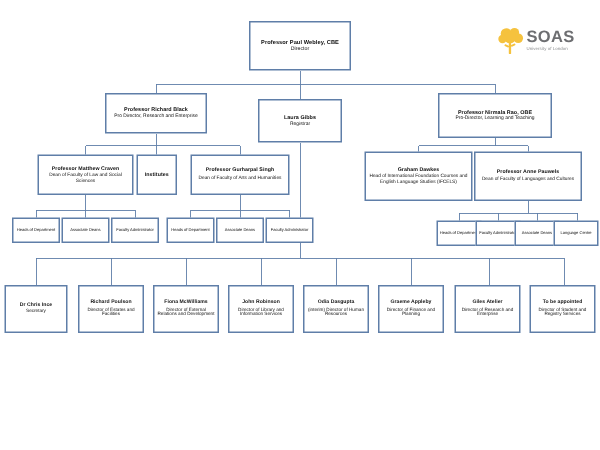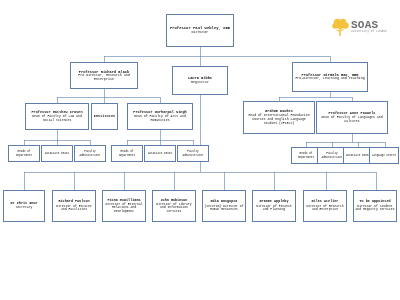--- a/index.html
+++ b/index.html
@@ -14,21 +14,20 @@
     overflow: hidden;
     font-family: "Liberation Sans", sans-serif;
     color: #111111;
     position: relative;
   }
   #chart-root {
     position: absolute;
     inset: 0;
     width: 400px;
     height: 280px;
-    font-family: Liberation Mono, monospace;
   }
   
   #wires {
     position: absolute;
     left: 0;
     top: 0;
     width: 400px;
     height: 300px;
     z-index: 1;
   }

